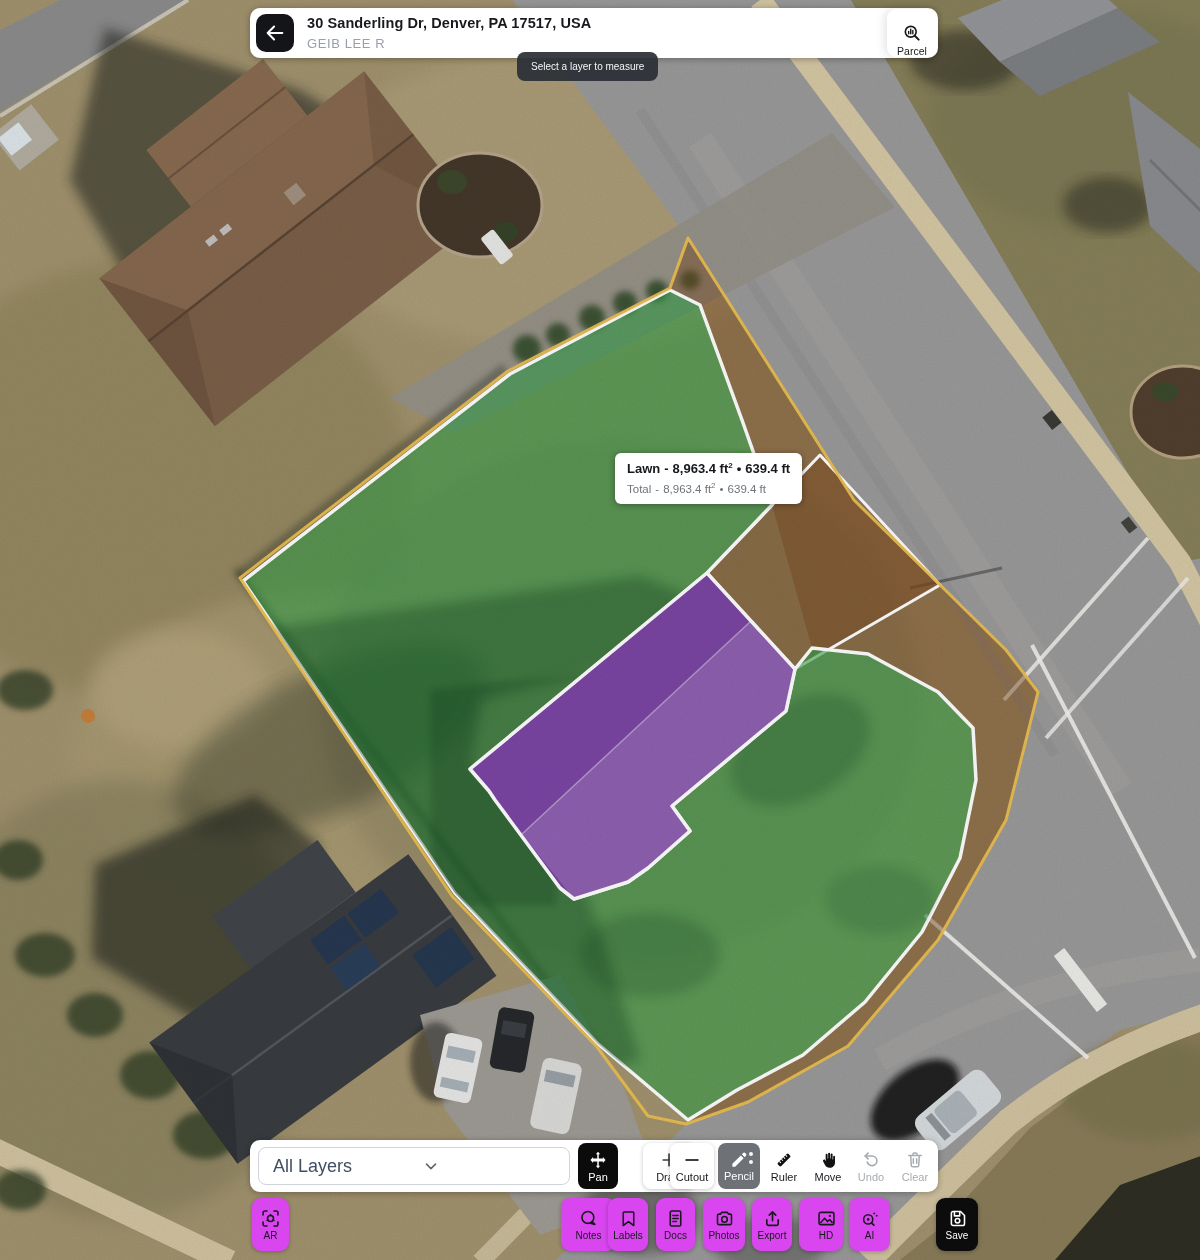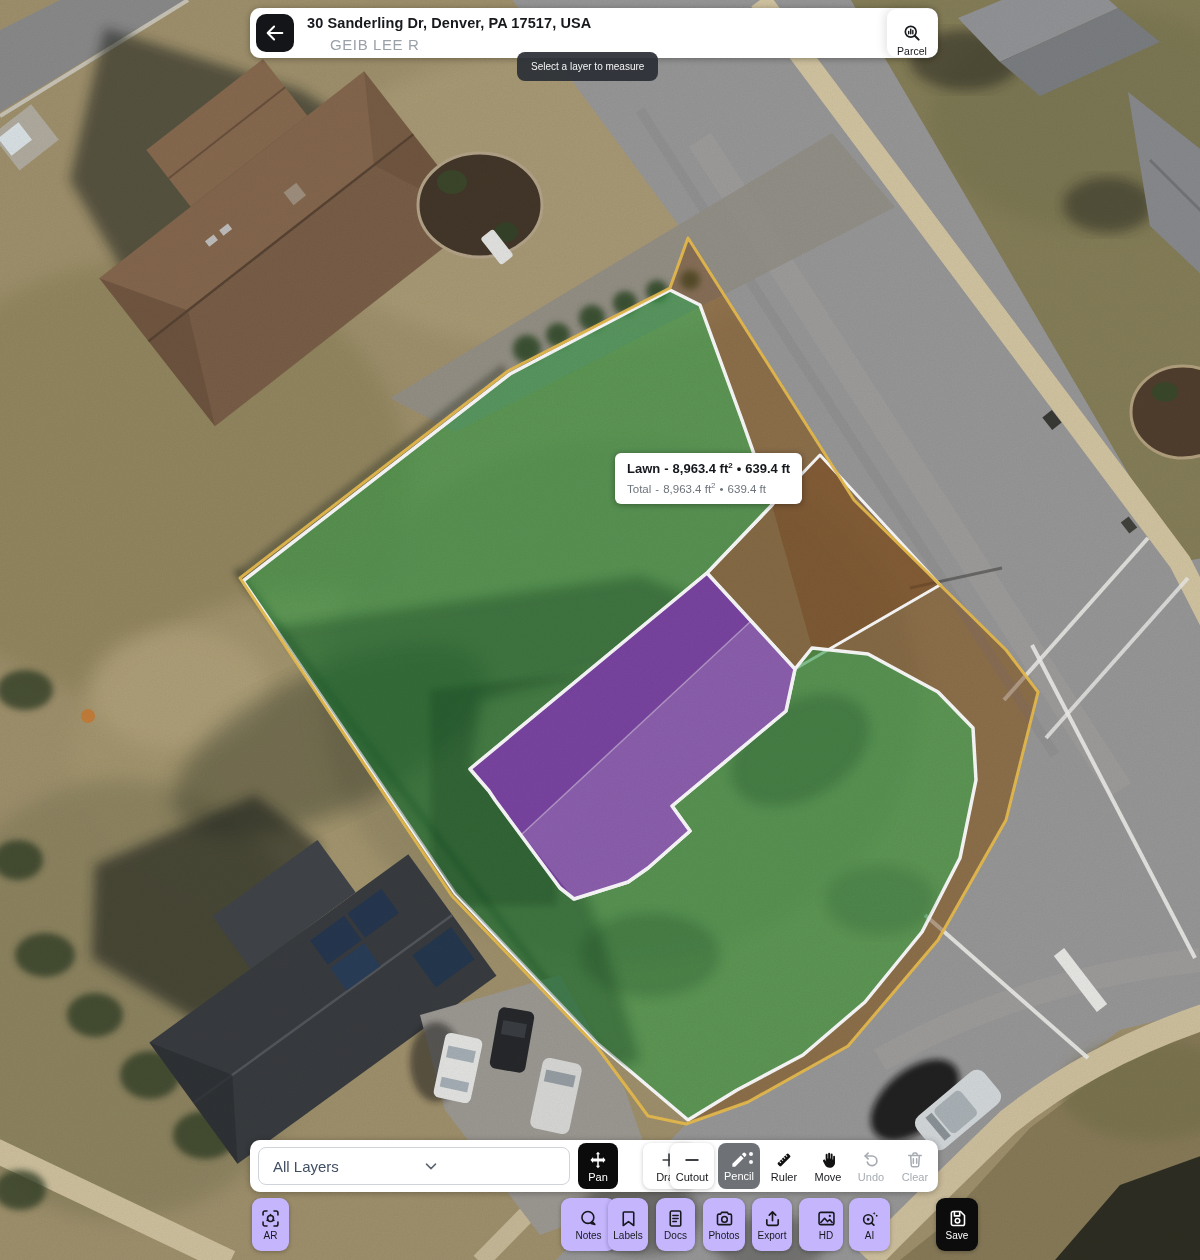--- a/index.html
+++ b/index.html
@@ -3,46 +3,46 @@
 <meta charset="utf-8">
 <style>
   html,body{margin:0;padding:0;background:#222;}
   .stage{position:relative;width:1200px;height:1260px;overflow:hidden;font-family:"Liberation Sans",sans-serif;-webkit-font-smoothing:antialiased;}
   .map{position:absolute;inset:0;}
   
   .topbar{position:absolute;left:250px;top:8px;width:688px;height:50px;background:#fff;border-radius:10px;box-shadow:0 1px 6px rgba(0,0,0,.32);}
   .backbtn{position:absolute;left:6px;top:6px;width:38px;height:38px;border:none;background:#141518;border-radius:10px;display:flex;align-items:center;justify-content:center;cursor:pointer;padding:0;}
   .addr{position:absolute;left:57px;top:8px;line-height:1;}
   .addr .t{font-size:14.5px;font-weight:bold;color:#17191d;letter-spacing:.1px;}
-  .addr .s{margin-top:6px;font-size:15px;color:#99a0a8;letter-spacing:.6px;margin-left:23px;}
+  .addr .s{margin-top:6px;font-size:13px;color:#99a0a8;letter-spacing:.6px;}
   .parcelbtn{position:absolute;right:1px;top:1px;width:50px;height:48px;background:#fff;border:none;border-radius:9px;box-shadow:-3px 0 8px rgba(0,0,0,.10);display:flex;flex-direction:column;align-items:center;justify-content:flex-end;gap:2px;cursor:pointer;padding:0;}
   .parcelbtn .lbl{font-size:10.5px;color:#17191d;}
   
   .tip{position:absolute;left:517px;top:52px;background:rgba(43,47,54,.93);color:#f4f5f6;font-size:10px;padding:9px 14px;border-radius:8px;white-space:nowrap;}
   
   .mcard{position:absolute;left:615px;top:453px;background:#fff;border-radius:6px;box-shadow:0 1px 6px rgba(0,0,0,.35);padding:8px 12px 9px 12px;white-space:nowrap;}
   .mcard .l1{font-size:13px;font-weight:bold;color:#15181c;}
   .mcard .l2{margin-top:5px;font-size:11.5px;color:#6e747b;}
   .mcard sup{font-size:8px;}
   .mcard .gap{display:inline-block;width:4px;}
   
   .panel{position:absolute;left:250px;top:1140px;width:688px;height:52px;background:#fff;border-radius:10px;box-shadow:0 1px 6px rgba(0,0,0,.3);}
   .layersel{position:absolute;left:8px;top:7px;width:312px;height:38px;border:1px solid #cfd4da;border-radius:8px;background:#fff;display:flex;align-items:center;cursor:pointer;box-sizing:border-box;}
-  .layersel span{margin-left:14px;font-size:15px;color:#414f63;flex:1;}
+  .layersel span{margin-left:14px;font-size:18px;color:#414f63;flex:1;}
   .layersel .chev{margin-right:12px;display:flex;}
   .tool{position:absolute;top:3px;height:46px;border:none;background:transparent;border-radius:8px;display:flex;flex-direction:column;align-items:center;justify-content:center;gap:2px;padding:0;cursor:pointer;}
   .tool .tl{font-size:11px;color:#17191d;line-height:1;}
   .tool.dark{background:#0b0b0c;}
   .tool.dark .tl{color:#fff;}
   .tool.card{background:#fff;box-shadow:0 1px 4px rgba(0,0,0,.22);}
   .tool.gray{background:#6e7277;}
   .tool.gray .tl{color:#fff;}
   .tool.dis .tl{color:#a7acb2;}
   
-  .abtn{position:absolute;top:1198px;height:53px;border:none;background:#c4b5fd;border-radius:9px;box-shadow:0 1px 4px rgba(0,0,0,.28);display:flex;flex-direction:column;align-items:center;justify-content:center;gap:2px;padding:0;cursor:pointer;}
+  .abtn{position:absolute;top:1198px;height:53px;border:none;background:#d946ef;border-radius:9px;box-shadow:0 1px 4px rgba(0,0,0,.28);display:flex;flex-direction:column;align-items:center;justify-content:center;gap:2px;padding:0;cursor:pointer;}
   .abtn .al{font-size:10px;color:#17191d;line-height:1;}
   .abtn.dark{background:#0c0c0d;margin-left:40px;}
   .abtn.dark .al{color:#fff;}
   .pdots{position:absolute;right:7px;top:9px;display:flex;flex-direction:column;gap:4px;}
   .pdots i{width:4px;height:4px;border-radius:50%;background:#fff;opacity:.95;}
 </style>
 </head>
 <body>
 
 <div class="stage">

